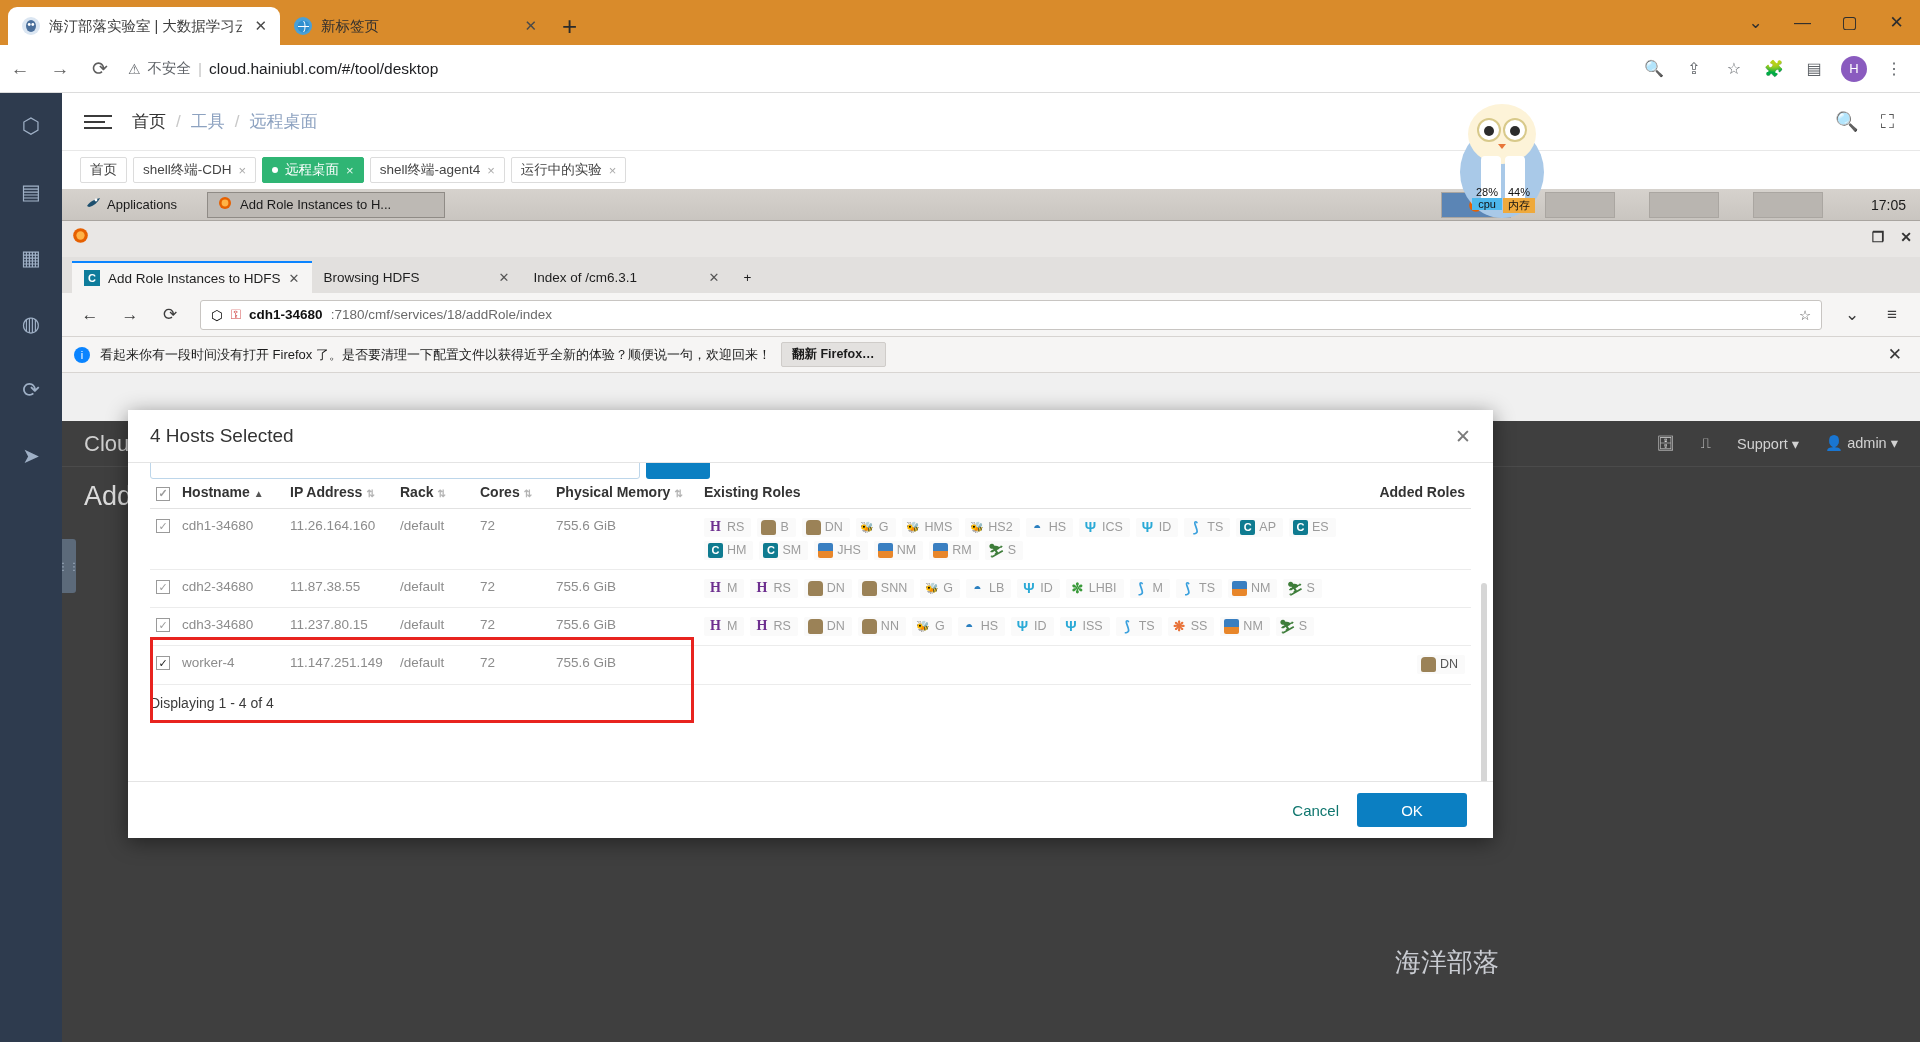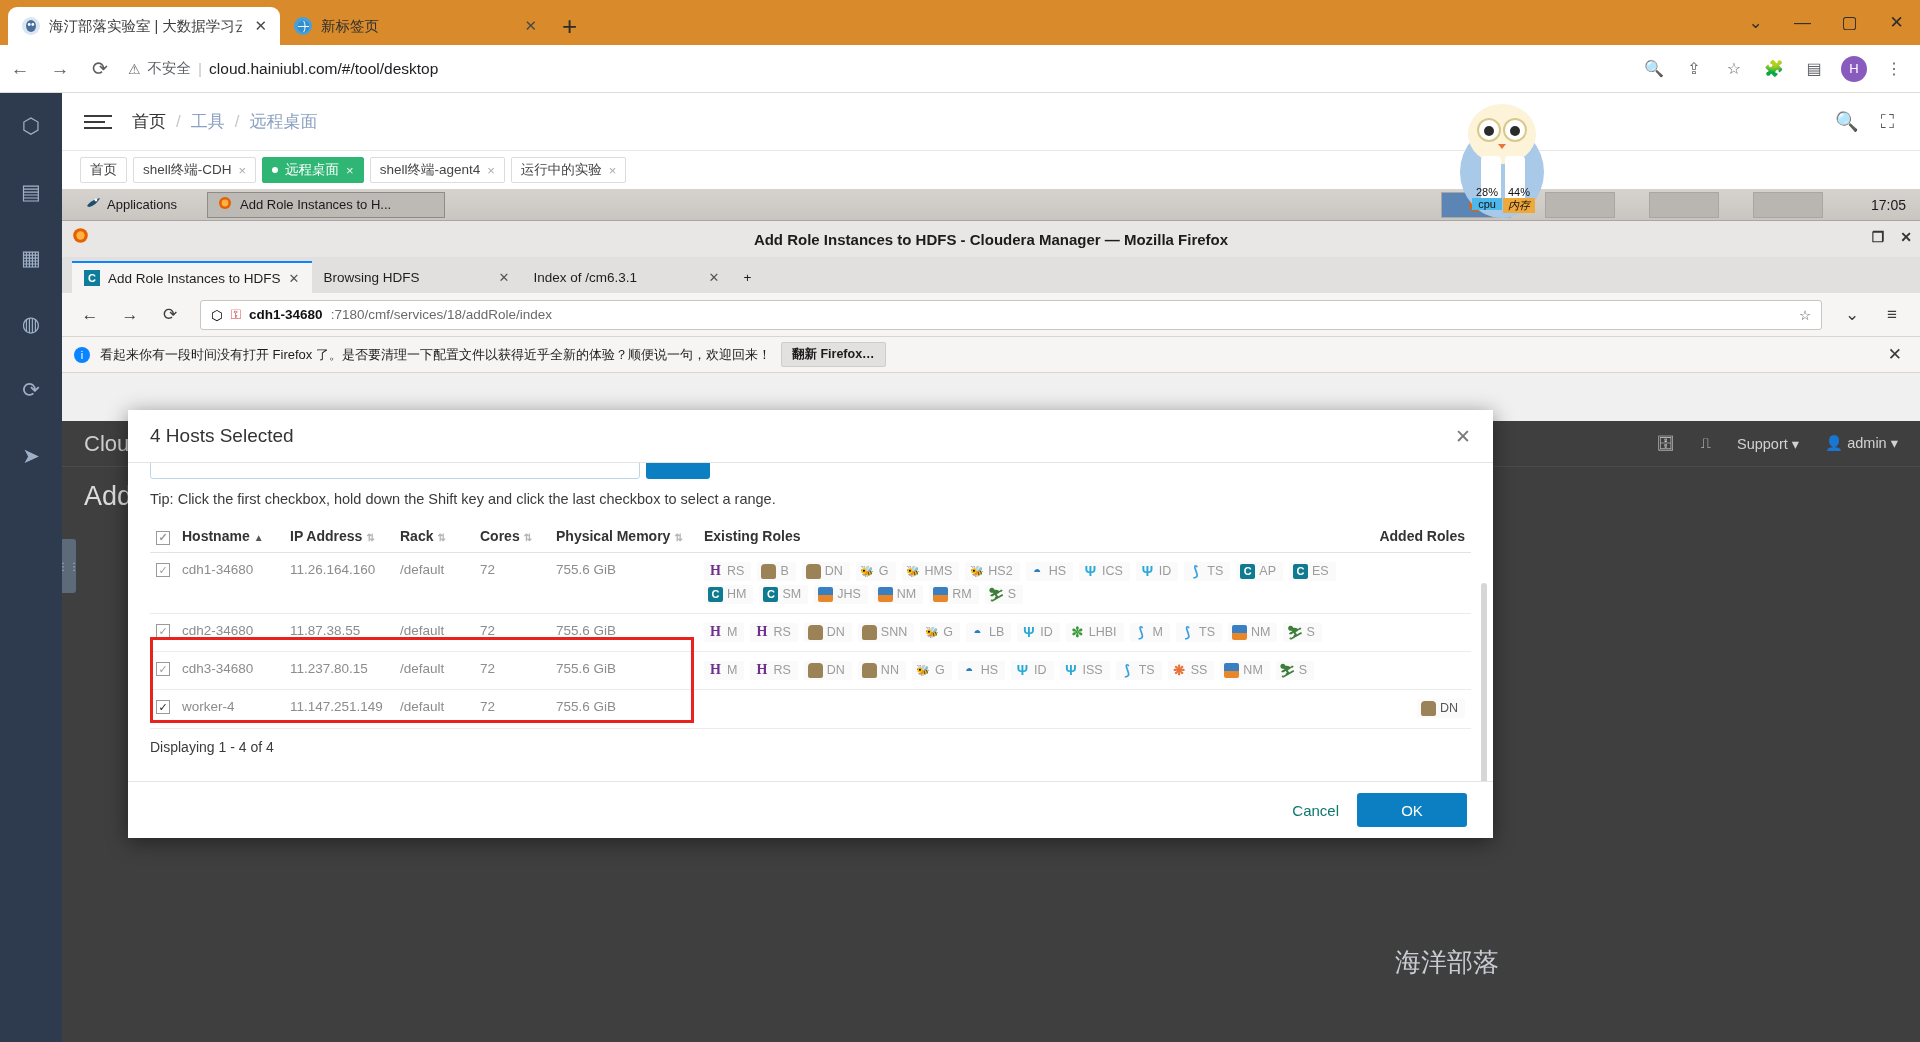--- a/index.html
+++ b/index.html
@@ -343,21 +343,20 @@
     </div>
 
     <div class="ffwin">
       <div class="ff-title">
         <span class="ffico">
           <svg width="17" height="17" viewBox="0 0 14 14">
               <circle cx="7" cy="7" r="6" fill="#e66000"></circle>
               <circle cx="7" cy="7" r="3.4" fill="#ffb347"></circle>
             </svg>
         </span>
-        <span>Add Role Instances to HDFS - Cloudera Manager — Mozilla Firefox</span>
         <span class="wc">
           <span>❐</span>
           <span>✕</span>
         </span>
       </div>
 
       <div class="ff-tabs">
         <div class="fftab active">
           <span class="cicon">C</span>
           <span>Add Role Instances to HDFS</span>
@@ -422,21 +421,20 @@
 <div class="modal">
   <div class="modal-head">
     <div class="modal-title">4 Hosts Selected</div>
     <div class="modal-x">✕</div>
   </div>
   <div class="modal-body">
     <div class="searchrow">
       <div class="searchbox" title="Enter hostnames, IP addresses..."></div>
       <div class="searchbtn"></div>
     </div>
-    <div class="tip">Tip: Click the first checkbox, hold down the Shift key and click the last checkbox to select a range.</div>
 
     <table class="hosts">
       <thead>
         <tr>
           <th style="width:26px;">
             <span class="cbx dim">✓</span>
           </th>
           <th style="width:108px;">
             <span>Hostname</span><span class="sortic on">▲</span>
           </th>
@@ -709,15 +707,15 @@
     <path d="M43 44 l4 5 l4 -5 z" fill="#e8763a"></path>
     <rect x="26" y="56" width="20" height="46" rx="4" fill="#fff"></rect>
     <rect x="50" y="56" width="20" height="46" rx="4" fill="#fff"></rect>
   </svg>
   <div style="position:absolute;left:17px;top:86px;width:30px;text-align:center;">
     <div style="font-size:11px;color:#111;">28%</div>
     <div style="background:#4db8ec;color:#111;font-size:11px;">cpu</div>
   </div>
   <div style="position:absolute;left:48px;top:86px;width:32px;text-align:center;">
     <div style="font-size:11px;color:#111;">44%</div>
-    <div style="background:#efa93b;color:#111;font-size:11px;font-style:italic;">内存</div>
+    <div style="background:#efa93b;color:#111;font-size:11px;">内存</div>
   </div>
 </div>
 
 </body></html>

